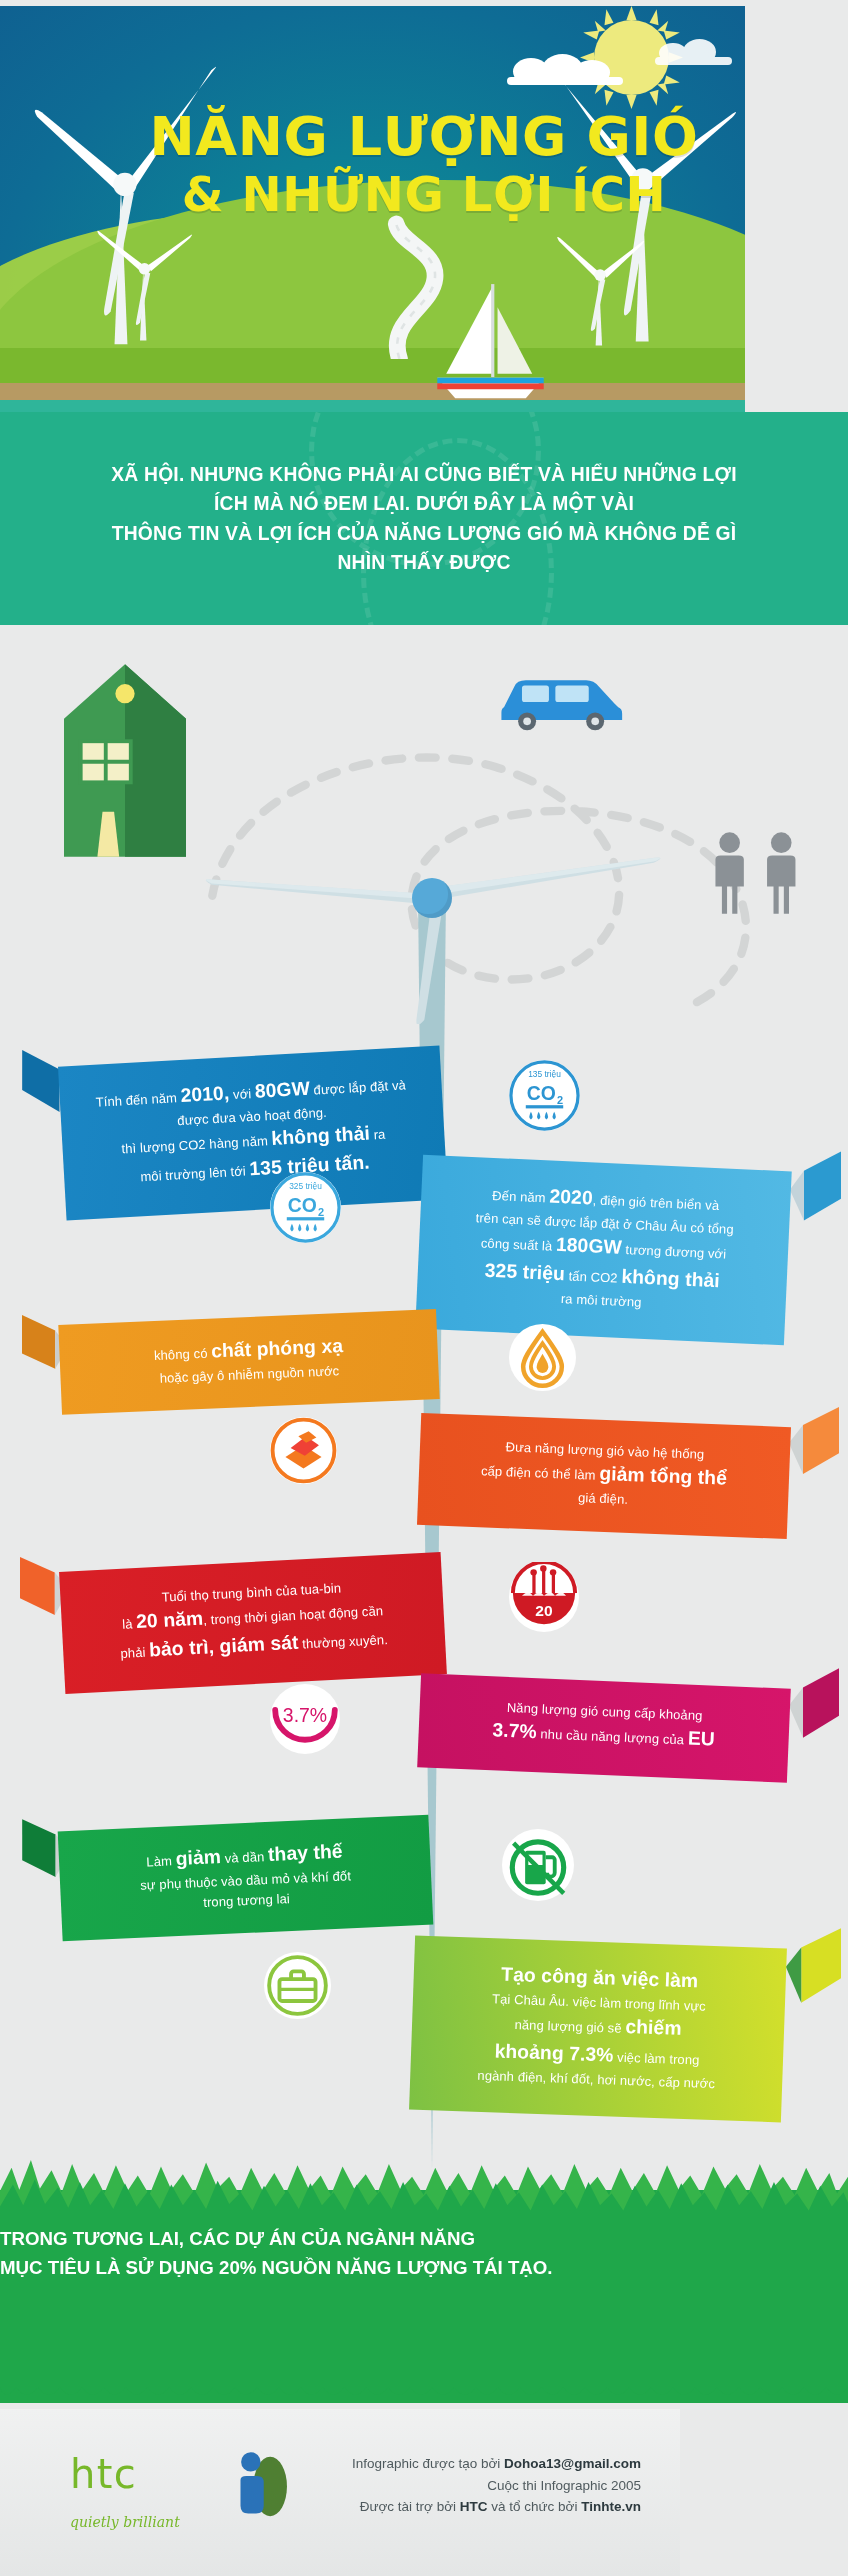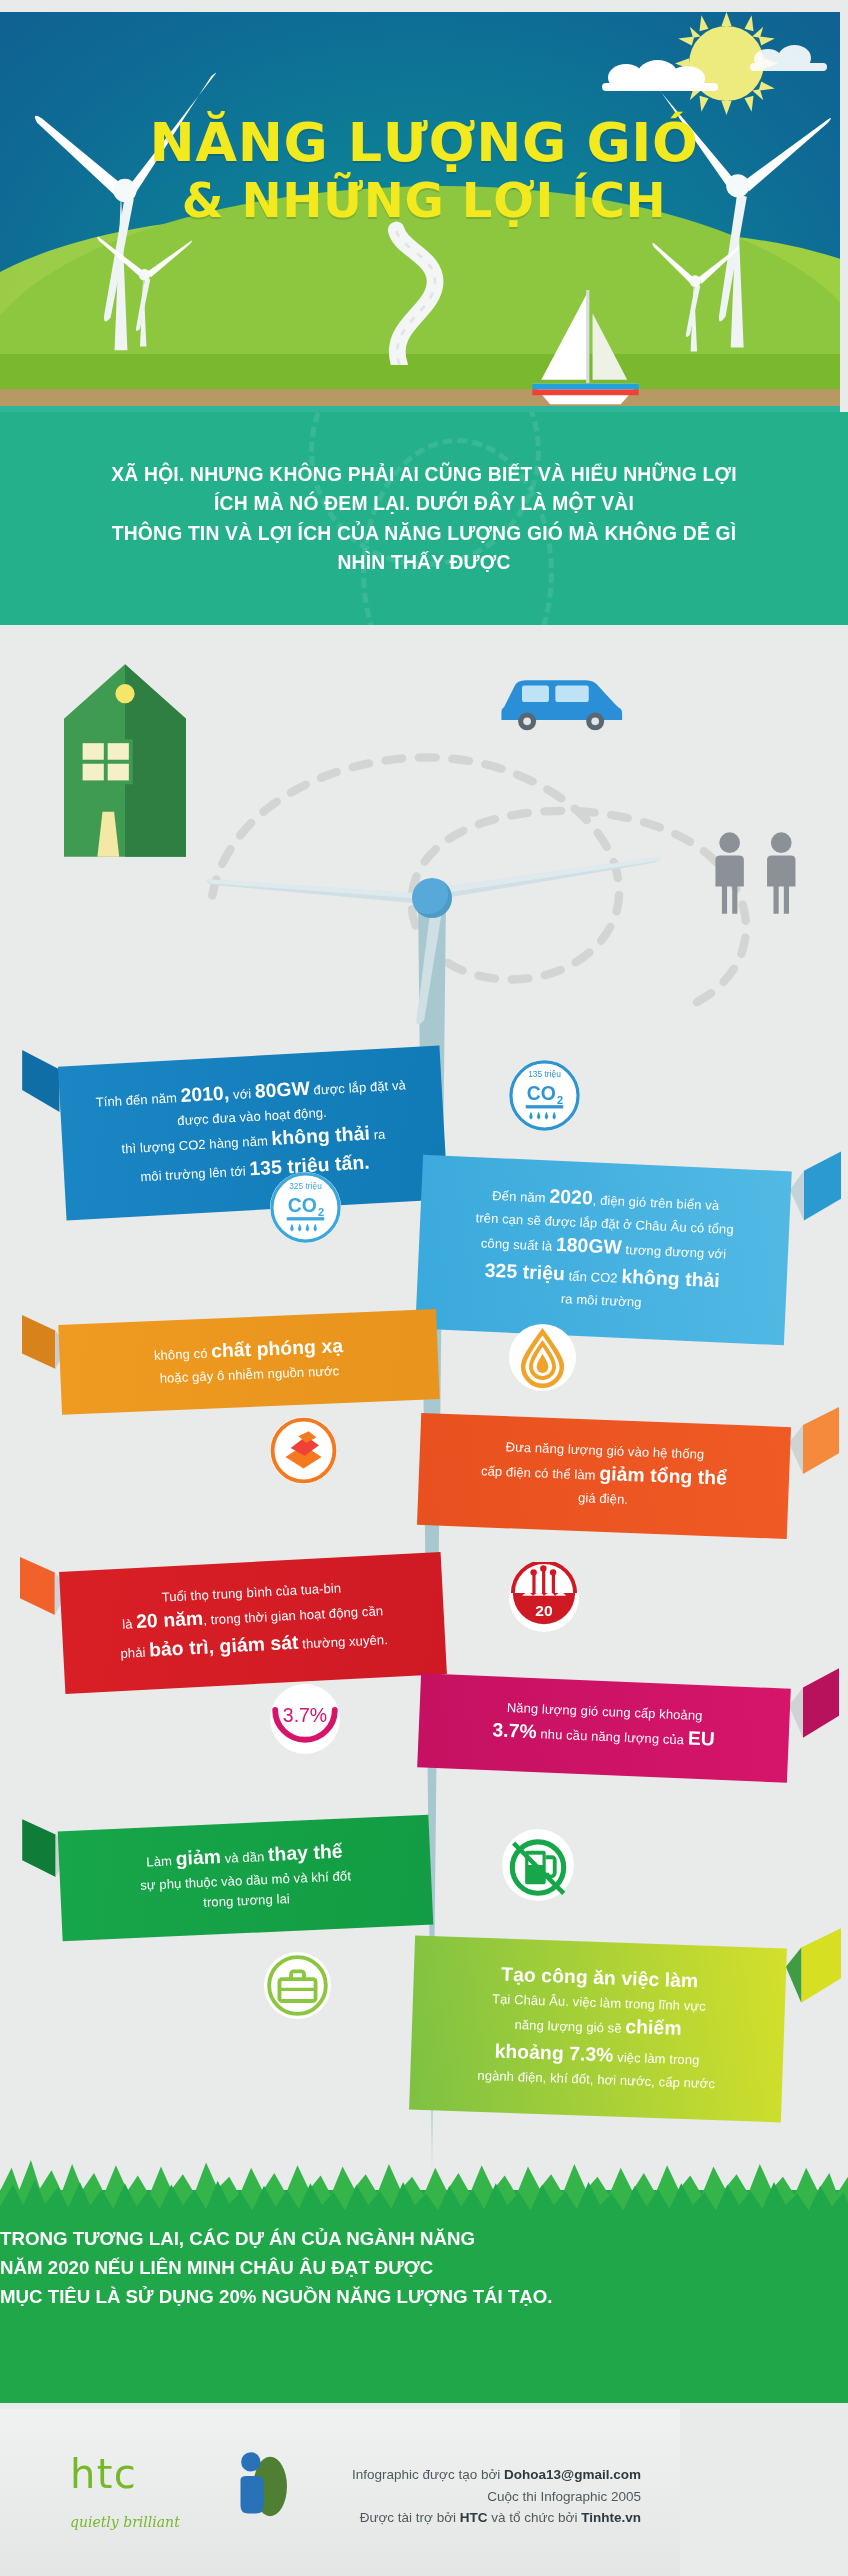--- a/index.html
+++ b/index.html
@@ -3,21 +3,21 @@
 <meta charset="utf-8">
 <style>
   *{box-sizing:border-box;margin:0;padding:0}
   body{
     width:848px;height:2576px;background:#e9eaea;
     font-family:"Liberation Sans",sans-serif;overflow:hidden;position:relative;
   }
   .page{position:relative;width:848px;height:2576px;overflow:hidden}
 
   
-  .hero{position:absolute;left:0;top:12px;width:840px;height:412px;
+  .hero{position:absolute;left:0;top:6px;width:745px;height:412px;
     background:radial-gradient(ellipse at 50% 78%, #10919c 0%, #0d7f96 38%, #0e6c95 72%, #0f6191 100%);
     overflow:hidden}
   .sun{position:absolute;right:76px;top:14px;width:75px;height:75px;border-radius:50%;
        background:#edea7e;z-index:2}
   .sun-rays{position:absolute;right:62px;top:0px;width:103px;height:103px;z-index:1}
   .cloud{position:absolute;z-index:3}
   .cloud i{position:absolute;background:#fff;border-radius:50%}
   .cloud b{position:absolute;background:#fff;border-radius:4.5px}
 
   .hillA{position:absolute;left:-26px;bottom:45px;width:902px;height:193px;
@@ -77,21 +77,21 @@
   .foot-txt{position:absolute;left:0;top:2225px;width:848px;color:#fff;
     font-weight:bold;font-size:18.7px;line-height:1.55;z-index:15}
 
   
   .credits{position:absolute;left:0;top:2409px;width:680px;height:167px;
     background:linear-gradient(#f0f1f1,#e4e6e6);z-index:12}
   .htc{position:absolute;left:70px;top:45px}
   .htc-word{font-size:40px;color:#77b82a;font-family:"DejaVu Sans",sans-serif;letter-spacing:1.3px;line-height:1}
   .htc-tag{font-size:14px;color:#77b82a;font-style:italic;font-family:"DejaVu Serif",serif;margin-top:20px}
   .tinhte-logo{position:absolute;left:225px;top:40px;width:71px;height:71px}
-  .credit-lines{position:absolute;right:39px;top:55px;text-align:right;color:#4f5a5e;
+  .credit-lines{position:absolute;right:39px;top:44px;text-align:right;color:#4f5a5e;
     font-size:13.5px;line-height:1.6}
   .credit-lines b{color:#2d3a3f}
 </style>
 </head>
 <body>
 
 <div class="page">
 
   <div class="hero">
 
@@ -492,21 +492,20 @@
              L392 92 L410 54 L428 86 L446 60 L464 90 L482 50 L500 84 L518 64 L536 92 L554 52 L572 84
              L590 62 L608 90 L626 48 L644 84 L662 66 L680 92 L698 54 L716 86 L734 60 L752 90 L770 50
              L788 84 L806 64 L824 92 L842 52 L860 84 L878 62 L896 90 L914 48 L932 84 L950 66 L968 92
              L986 54 L1004 86 L1022 60 L1040 90 L1058 50 L1076 84 L1094 64 L1112 92 L1130 52 L1148 84
              L1166 62 L1184 90 L1202 48 L1220 84 L1238 66 L1256 92 L1274 54 L1292 86 L1310 64 L1317 80
              L1317 110 Z" fill="#1fa74a"></path>
   </svg>
 
   <div class="foot-txt">
     <div>TRONG TƯƠNG LAI, CÁC DỰ ÁN CỦA NGÀNH NĂNG</div>
-    <div>NĂM 2020 NẾU LIÊN MINH CHÂU ÂU ĐẠT ĐƯỢC</div>
     <div>MỤC TIÊU LÀ SỬ DỤNG 20% NGUỒN  NĂNG LƯỢNG TÁI TẠO.</div>
   </div>
 
   <svg class="scallop" viewBox="0 0 1317 34" preserveAspectRatio="none">
     <path d="M0 0 L1317 0 L1317 6
              Q1300 30 1283 6 Q1266 30 1249 6 Q1232 30 1215 6 Q1198 30 1181 6
              Q1164 30 1147 6 Q1130 30 1113 6 Q1096 30 1079 6 Q1062 30 1045 6
              Q1028 30 1011 6 Q994 30 977 6 Q960 30 943 6 Q926 30 909 6
              Q892 30 875 6 Q858 30 841 6 Q824 30 807 6 Q790 30 773 6
              Q756 30 739 6 Q722 30 705 6 Q688 30 671 6 Q654 30 637 6

